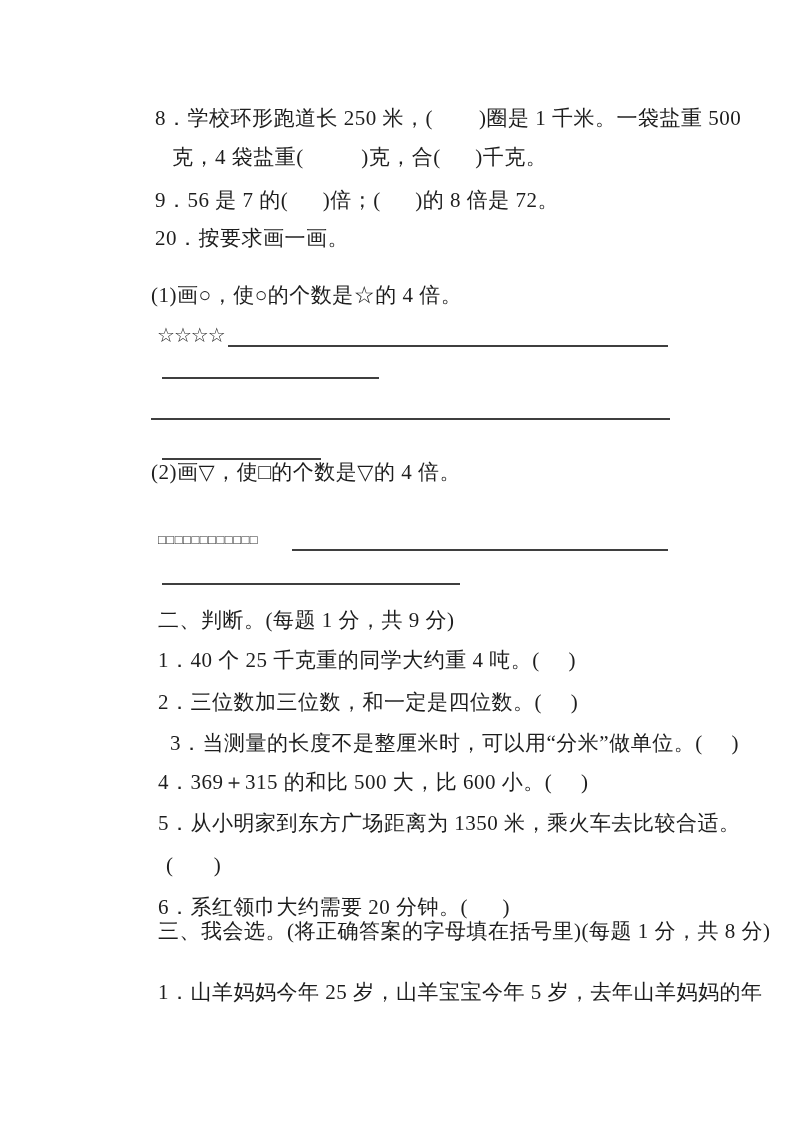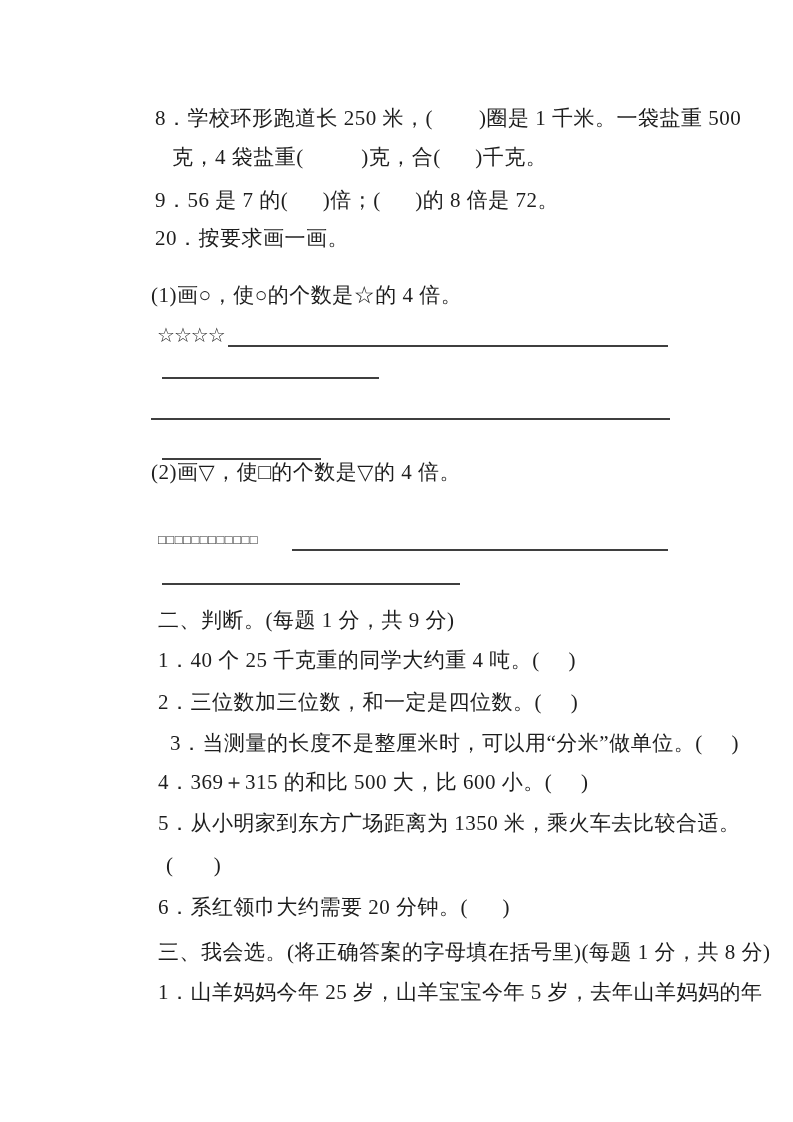--- a/index.html
+++ b/index.html
@@ -64,15 +64,15 @@
     <div class="line rule" style="left: 292px; top: 549px; width: 376px;"></div>
     <div class="line rule" style="left: 162px; top: 583px; width: 298px;"></div>
     <div class="line text" style="left: 158px; top: 605px;">二、判断。(每题 1 分，共 9 分)</div>
     <div class="line text" style="left: 158px; top: 645px;">1．40 个 25 千克重的同学大约重 4 吨。(     )</div>
     <div class="line text" style="left: 158px; top: 687px;">2．三位数加三位数，和一定是四位数。(     )</div>
     <div class="line text" style="left: 158px; top: 728px; margin-left: 12px;">3．当测量的长度不是整厘米时，可以用“分米”做单位。(     )</div>
     <div class="line text" style="left: 158px; top: 767px;">4．369＋315 的和比 500 大，比 600 小。(     )</div>
     <div class="line text" style="left: 158px; top: 808px;">5．从小明家到东方广场距离为 1350 米，乘火车去比较合适。</div>
     <div class="line text" style="left: 166px; top: 850px;">(       )</div>
     <div class="line text" style="left: 158px; top: 892px;">6．系红领巾大约需要 20 分钟。(      )</div>
-    <div class="line text" style="left: 158px; top: 937px;">三、我会选。(将正确答案的字母填在括号里)(每题 1 分，共 8 分)</div>
+    <div class="line text" style="left: 158px; top: 916px;">三、我会选。(将正确答案的字母填在括号里)(每题 1 分，共 8 分)</div>
     <div class="line text" style="left: 158px; top: 977px;">1．山羊妈妈今年 25 岁，山羊宝宝今年 5 岁，去年山羊妈妈的年</div>
   </div>
 
 </body></html>

